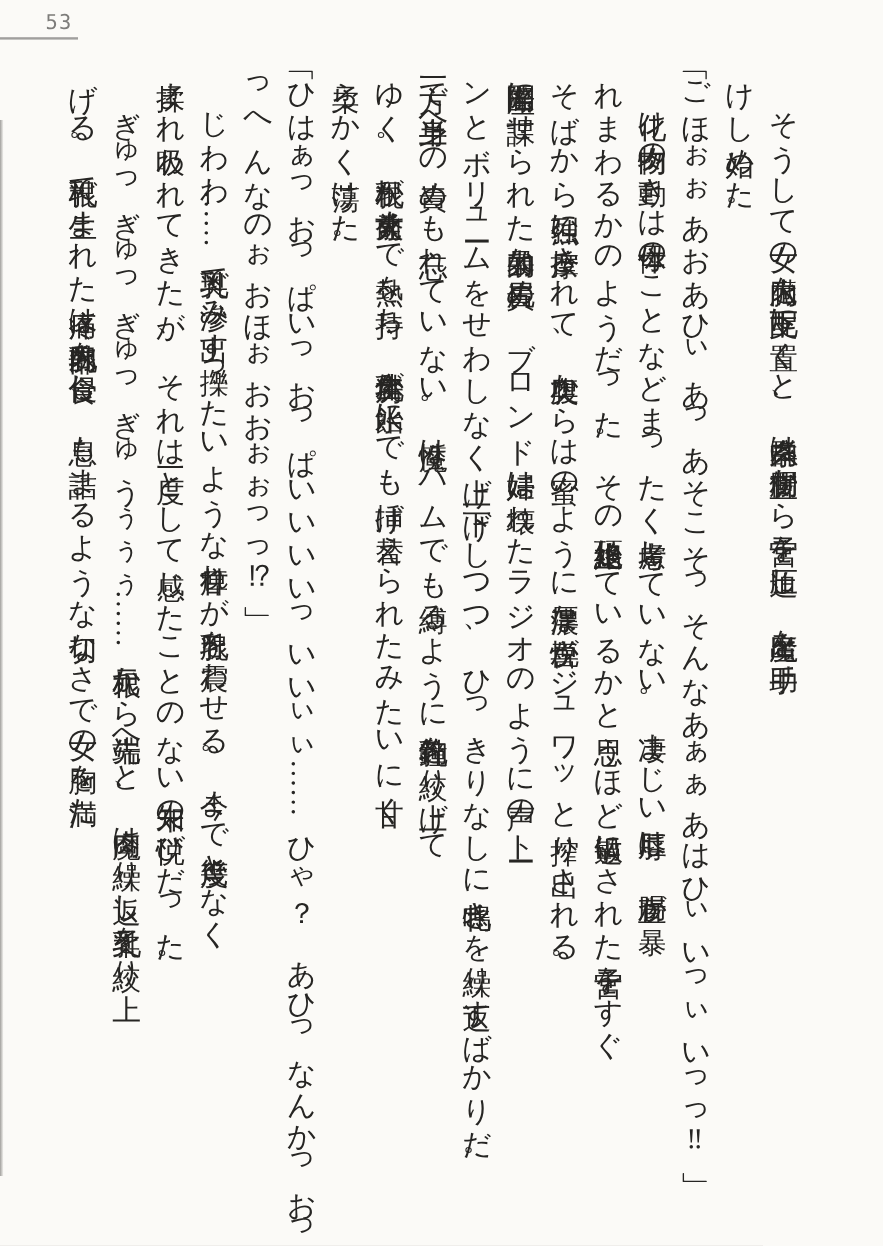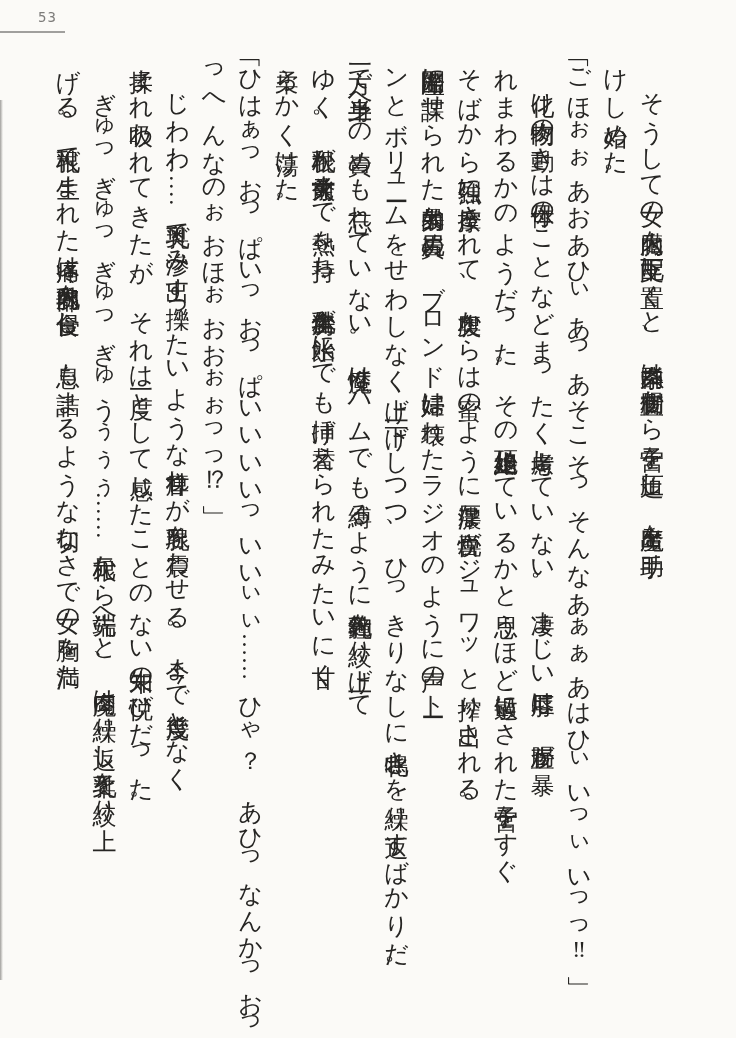--- a/index.html
+++ b/index.html
@@ -23,21 +23,21 @@
     width: 3px;
     height: 880px;
     background: linear-gradient(to right, rgba(50,48,45,0.45), rgba(50,48,45,0));
     pointer-events: none;
   }
   .page-number {
     position: absolute;
     top: 9px;
     left: 38px;
     font-family: "DejaVu Sans Mono", monospace;
-    font-size: 14px;
+    font-size: 17px;
     letter-spacing: 1px;
     color: #7d7c7a;
   }
   .page-number-rule {
     position: absolute;
     top: 31px;
     left: 0;
     width: 65px;
     height: 2px;
     background: #a09f9d;

